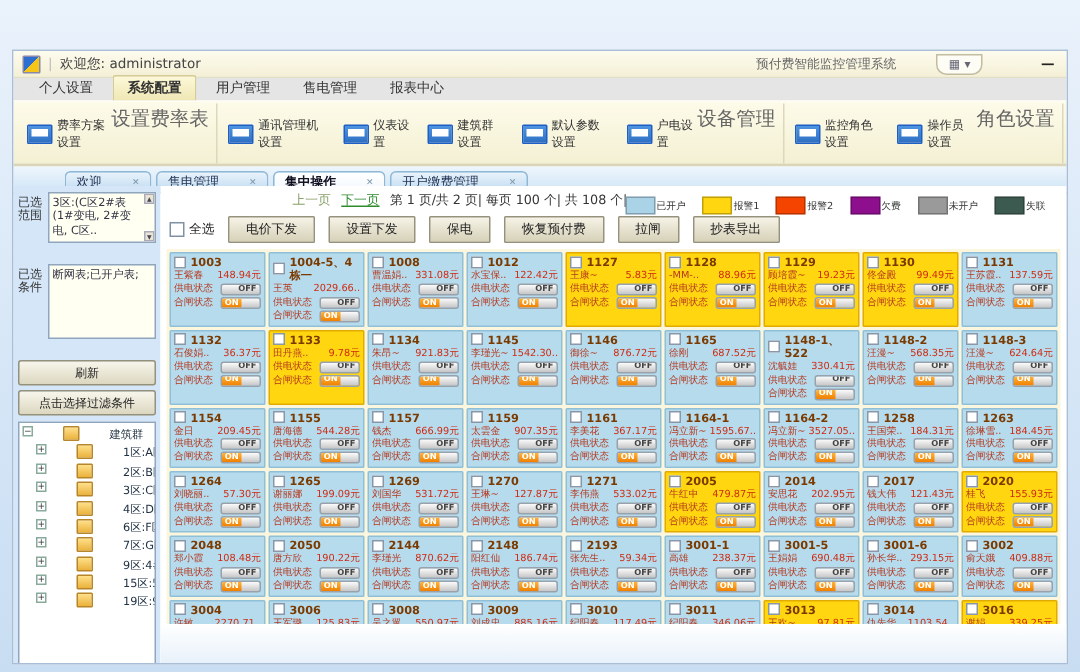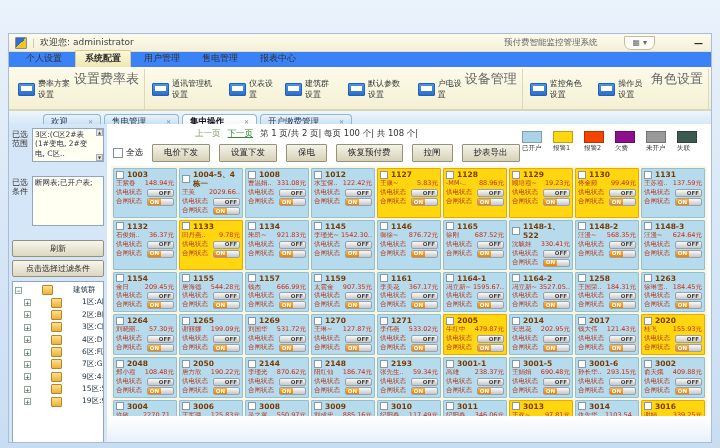--- a/index.html
+++ b/index.html
@@ -16,21 +16,21 @@
     background:linear-gradient(#fdfbee,#f4f0d6);border-bottom:1px solid #e3dfc4;font-size:9px;color:#444}
   .appicon{width:10px;height:10px;flex:0 0 auto;
     background:linear-gradient(135deg,#2d6fd0 0 50%,#f5c518 50% 100%);border:1px solid #88a;border-radius:1px}
   .tsep{color:#bbb}
   .apptitle{margin-left:auto;color:#666;font-size:8.5px}
   .skinbtn{margin-left:22px;display:flex;align-items:center;gap:3px;background:#fdfdf5;
     border:1px solid #c2bda0;border-radius:0 0 7px 7px;padding:0 7px;height:12px;font-size:8px;color:#667}
   .minbtn{margin-left:34px;margin-right:2px;color:#222;font-weight:bold;font-size:9px;line-height:8px}
   
   .menubar{height:15px;display:flex;align-items:flex-end;gap:4px;padding:0 8px;
-    background:#3b82f6;font-size:9px}
+    background:#e5e5e5;font-size:9px}
   .menu-item{padding:1px 9px 2px;color:#333}
   .menu-item.active{font-weight:bold;background:linear-gradient(#fdf8d8,#efe7b4);
     border:1px solid #d6cc96;border-bottom:none;border-radius:2px 2px 0 0}
   
   .ribbon{height:40px;display:flex;background:linear-gradient(#fdfbe9,#f4f0d4);
     border-top:1px solid #fffef4;border-bottom:2px solid #d9d5b6;padding:1px 2px 0}
   .rgroup{display:flex;flex-direction:row;border-right:1px solid #ddd8ba;padding:0 5px}
   .rbtns{display:flex;flex:1;align-items:center;gap:7px}
   .rbtn{display:flex;align-items:center;gap:3px;font-size:8px;color:#333;padding:1px 2px;border-radius:2px}
   .devicon{width:15px;height:11px;flex:0 0 auto;border:1px solid #1d5fc4;border-radius:1px;
@@ -55,37 +55,37 @@
     padding:1px 7px 1px 2px;position:relative;overflow:hidden;line-height:1.25}
   .sbox .sb-up,.sbox .sb-dn{position:absolute;right:0;width:7px;height:7px;background:#e9e5d2;
     border:1px solid #aab;font-size:4px;line-height:6px;text-align:center;color:#445;box-sizing:border-box}
   .sbox .sb-up{top:0}.sbox .sb-dn{bottom:0}
   .h30{height:30px}.h46{height:46px}
   .sbtn{display:block;width:100%;margin:3px 0 0;background:linear-gradient(#f8f6ec,#dcd7c0);
     border:1px solid #96917a;font-size:8px;color:#222;text-align:center;padding:2px 0;border-radius:2px;
     font-family:inherit}
   .tree{background:#fff;border:1px solid #8fa6bd;margin-top:4px;height:198px;overflow:hidden;
     font-size:7.5px;color:#234;padding:2px 0 0 2px}
-  .titem{display:flex;align-items:center;gap:20px;line-height:1.65;white-space:nowrap}
+  .titem{display:flex;gap:20px;line-height:1.65;white-space:nowrap}
   .titem.child{margin-left:9px}
   .texp{width:7px;height:7px;flex:0 0 auto;border:1px solid #8a9;background:#fff;font-size:6px;
     line-height:5px;text-align:center;color:#333;box-sizing:border-box}
   .tfold{width:9px;height:8px;flex:0 0 auto;background:linear-gradient(#ffe08a,#eab23c);
     border:1px solid #b8862a;border-radius:1px}
   
   .main{position:absolute;left:98px;top:90px;right:0;bottom:0;background:#fff;overflow:hidden}
   .pagerow{display:flex;gap:7px;align-items:center;font-size:8.5px;color:#333;padding:4px 0 2px 88px}
   .plink{color:#8aa06a}
   .plink.next{color:#2e8b2e;text-decoration:underline}
   .ctrlrow{display:flex;align-items:center;gap:9px;padding:2px 6px 3px;height:18px;font-size:8.5px;color:#222}
   .chk{width:8px;height:8px;border:1px solid #8191a5;background:#fff;flex:0 0 auto}
   .tbtn{background:linear-gradient(#f6f3e7,#d6d1b8);border:1px solid #96917a;border-radius:1px;
     padding:2px 11px;font-size:8.5px;color:#222;font-family:Liberation Sans, sans-serif}
   .legend{position:absolute;right:14px;top:7px;display:flex;gap:11px}
-  .lg{display:flex;flex-direction:column;font-size:6.5px;color:#333;gap:1px}
+  .lg{display:flex;flex-direction:row;align-items:center;font-size:6.5px;color:#333;gap:1px}
   .lgsw{width:18px;height:10px;border:1px solid rgba(0,0,0,.25)}
   .grid{margin:1px 4px 0;background:#fbf6dd;padding:2px;display:grid;
     grid-template-columns:repeat(9,1fr);gap:2px}
   .card{border:1px solid;border-radius:1px;padding:1px 2px 2px;font-size:6.5px;line-height:1.2;overflow:hidden}
   .card.blue{background:#b6dbed;border-color:#8fc0d8}
   .card.yellow{background:#ffd60f;border-color:#e2ab00}
   .chead{display:flex;align-items:center;gap:3px;font-size:7.5px;font-weight:bold;color:#7a3a00}
   .cchk{width:6px;height:6px;border:1px solid #8a97a8;background:#fff;flex:0 0 auto}
   .crow{display:flex;justify-content:space-between;align-items:center;color:#b5391f;margin-top:1px;gap:1px}
   .cname{overflow:hidden;white-space:nowrap;max-width:30px}

